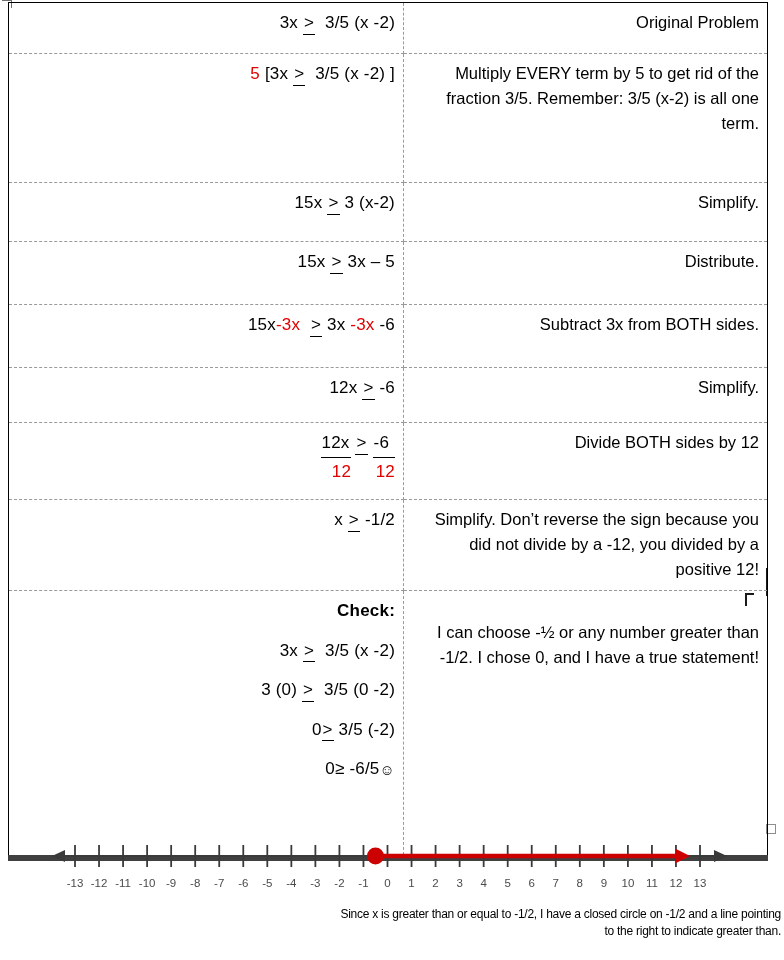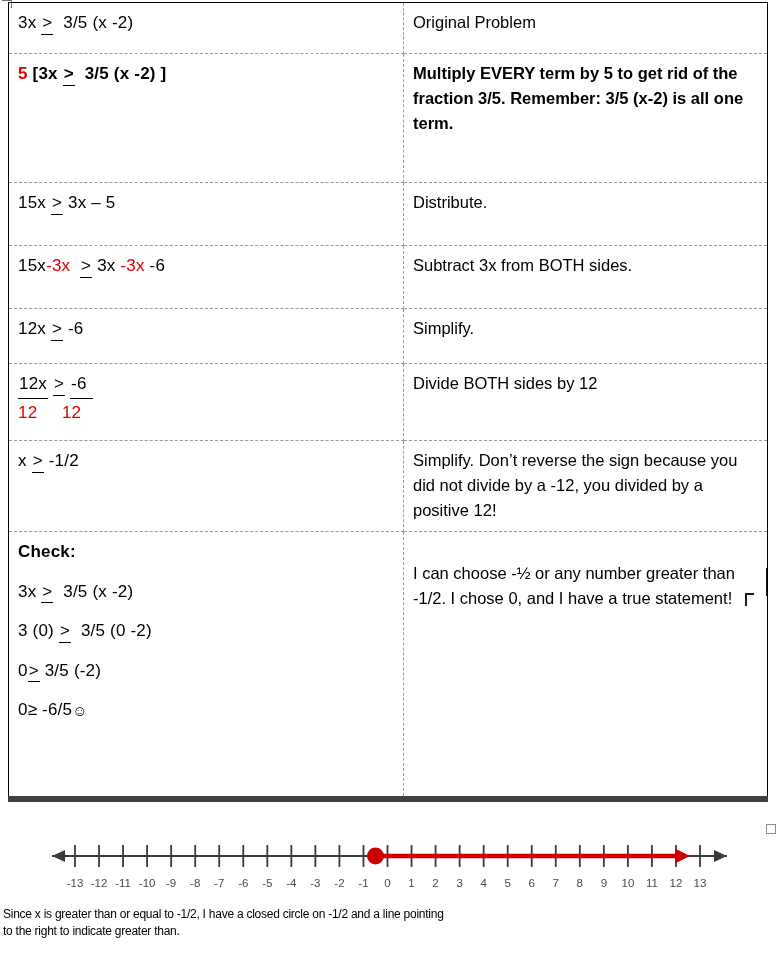--- a/index.html
+++ b/index.html
@@ -15,20 +15,21 @@
     color: #000000;
     position: relative;
     overflow: hidden;
   }
 
   
   .page {
     position: relative;
     width: 784px;
     height: 960px;
+    text-align: right;
   }
 
   
   .work-table {
     position: absolute;
     left: 8px;
     top: 2px;
     width: 760px;
     border-collapse: collapse;
     table-layout: fixed;
@@ -95,21 +96,21 @@
   }
 
   
   .smiley {
     font-size: 15px;
     vertical-align: -1px;
   }
 
   
   .h-r1 td { height: 36px; }
-  .h-r2 td { height: 114px; font-weight: bold; }
+  .h-r2 td { height: 114px; }
   .h-r3 td { height: 44px; }
   .h-r4 td { height: 48px; }
   .h-r5 td { height: 48px; margin-left: 24px; }
   .h-r6 td { height: 40px; }
   .h-r7 td { height: 62px; }
   .h-r8 td { height: 76px; }
   .h-r9 td { height: 250px; }
 
   
   .handle-tl {
@@ -191,20 +192,28 @@
         </td>
         <td class="col-right">
           <div class="prose">
             <span>Multiply EVERY term by 5 to get rid of the</span>
             <span>fraction 3/5.  Remember:  3/5 (x-2)  is all</span>
             <span>one term.</span>
           </div>
         </td>
       </tr>
 
+      <tr class="h-r3">
+        <td class="col-left">
+          <div class="expr"><span>15x </span><span class="geq">&gt;</span><span> 3 (x-2)</span></div>
+        </td>
+        <td class="col-right">
+          <div class="prose"><span>Simplify.</span></div>
+        </td>
+      </tr>
 
       <tr class="h-r4">
         <td class="col-left">
           <div class="expr"><span>15x </span><span class="geq">&gt;</span><span> 3x – 5</span></div>
         </td>
         <td class="col-right">
           <div class="prose"><span>Distribute.</span></div>
         </td>
       </tr>
 

